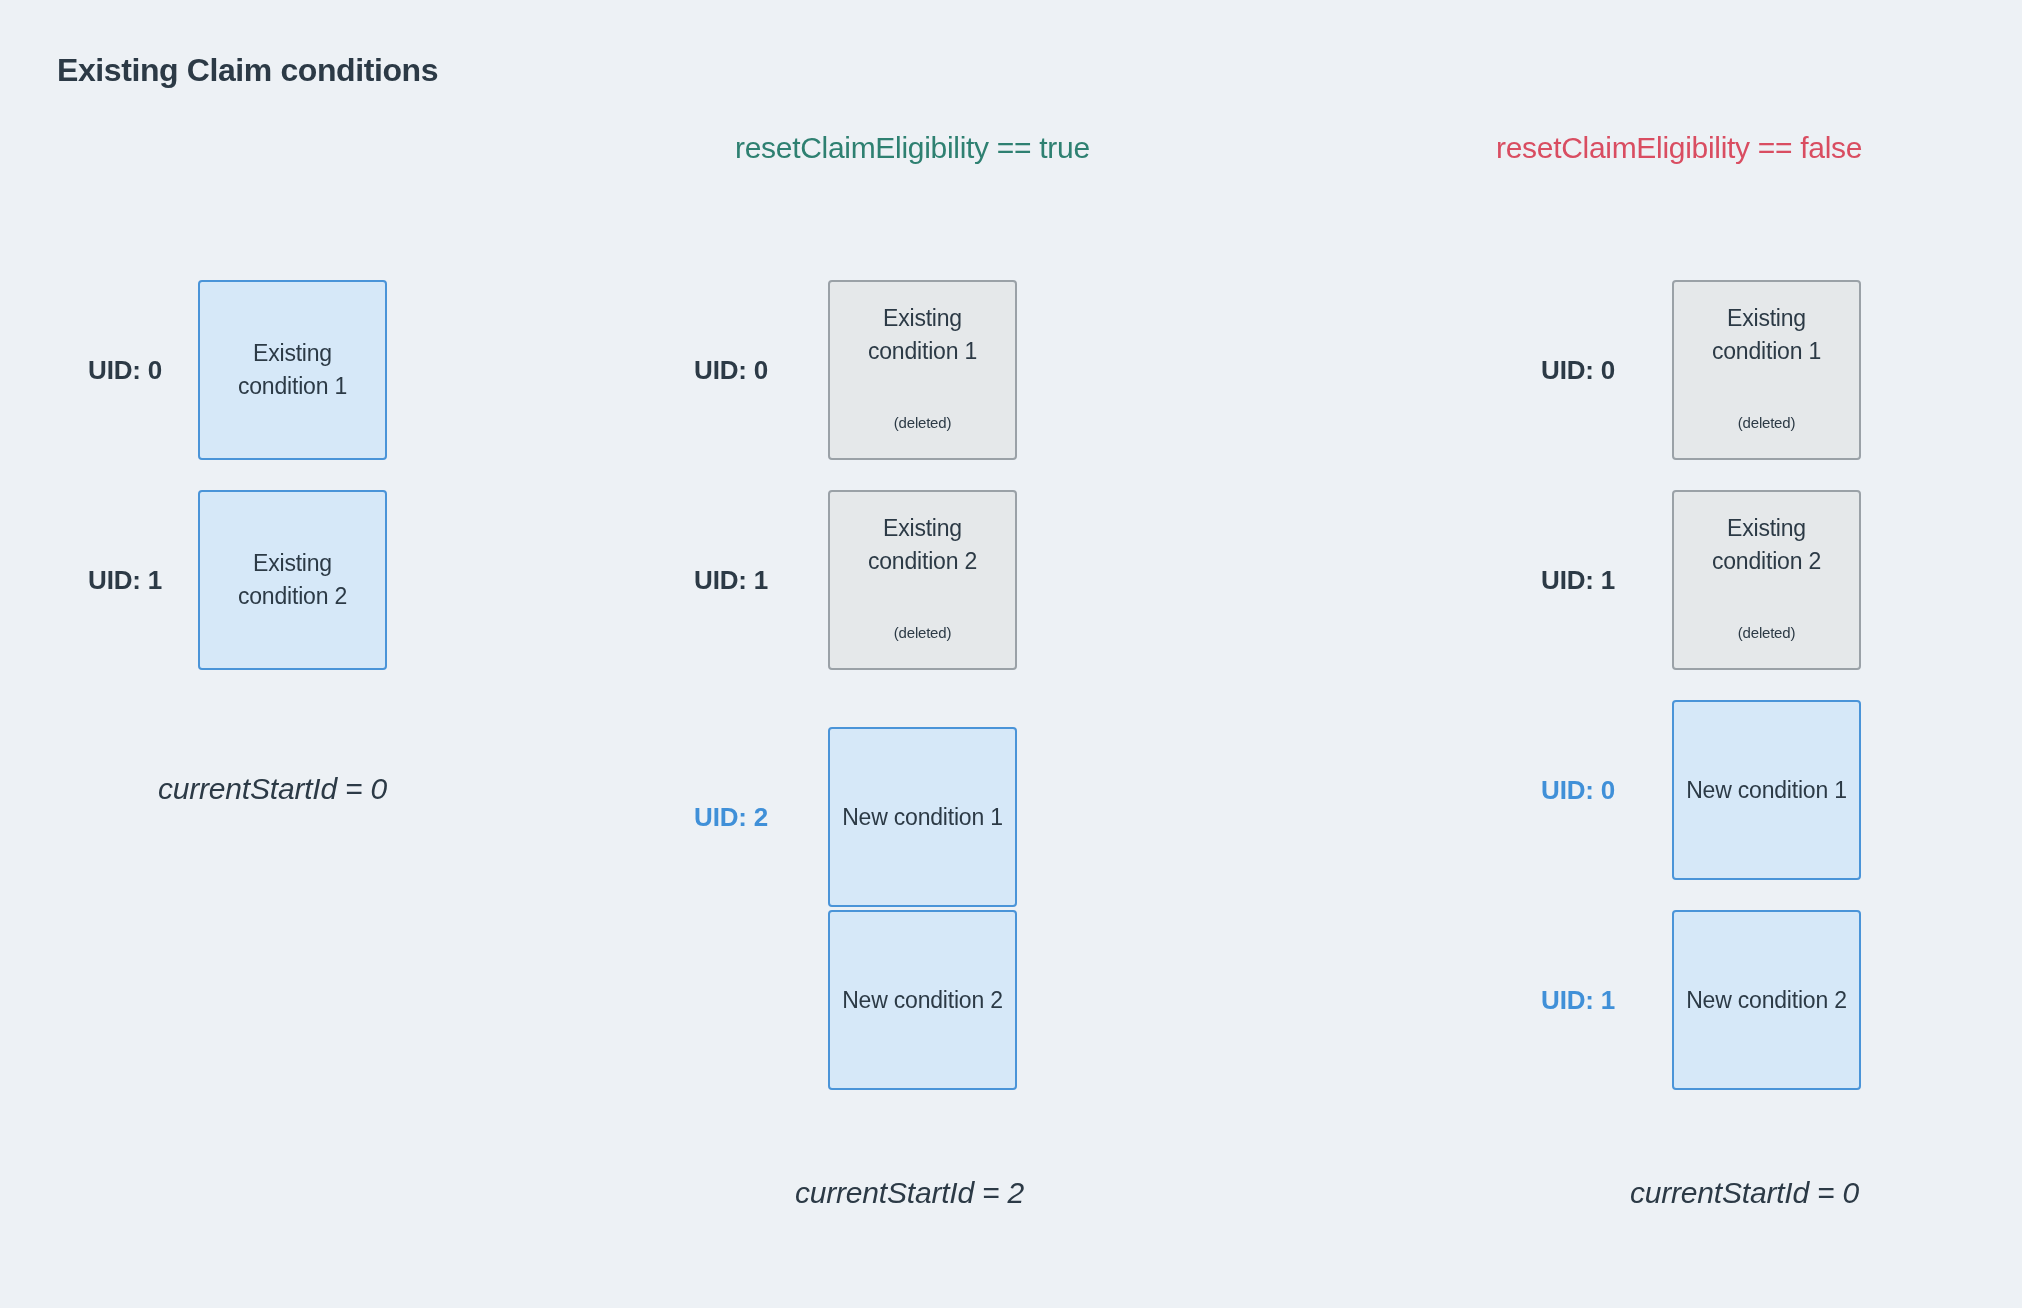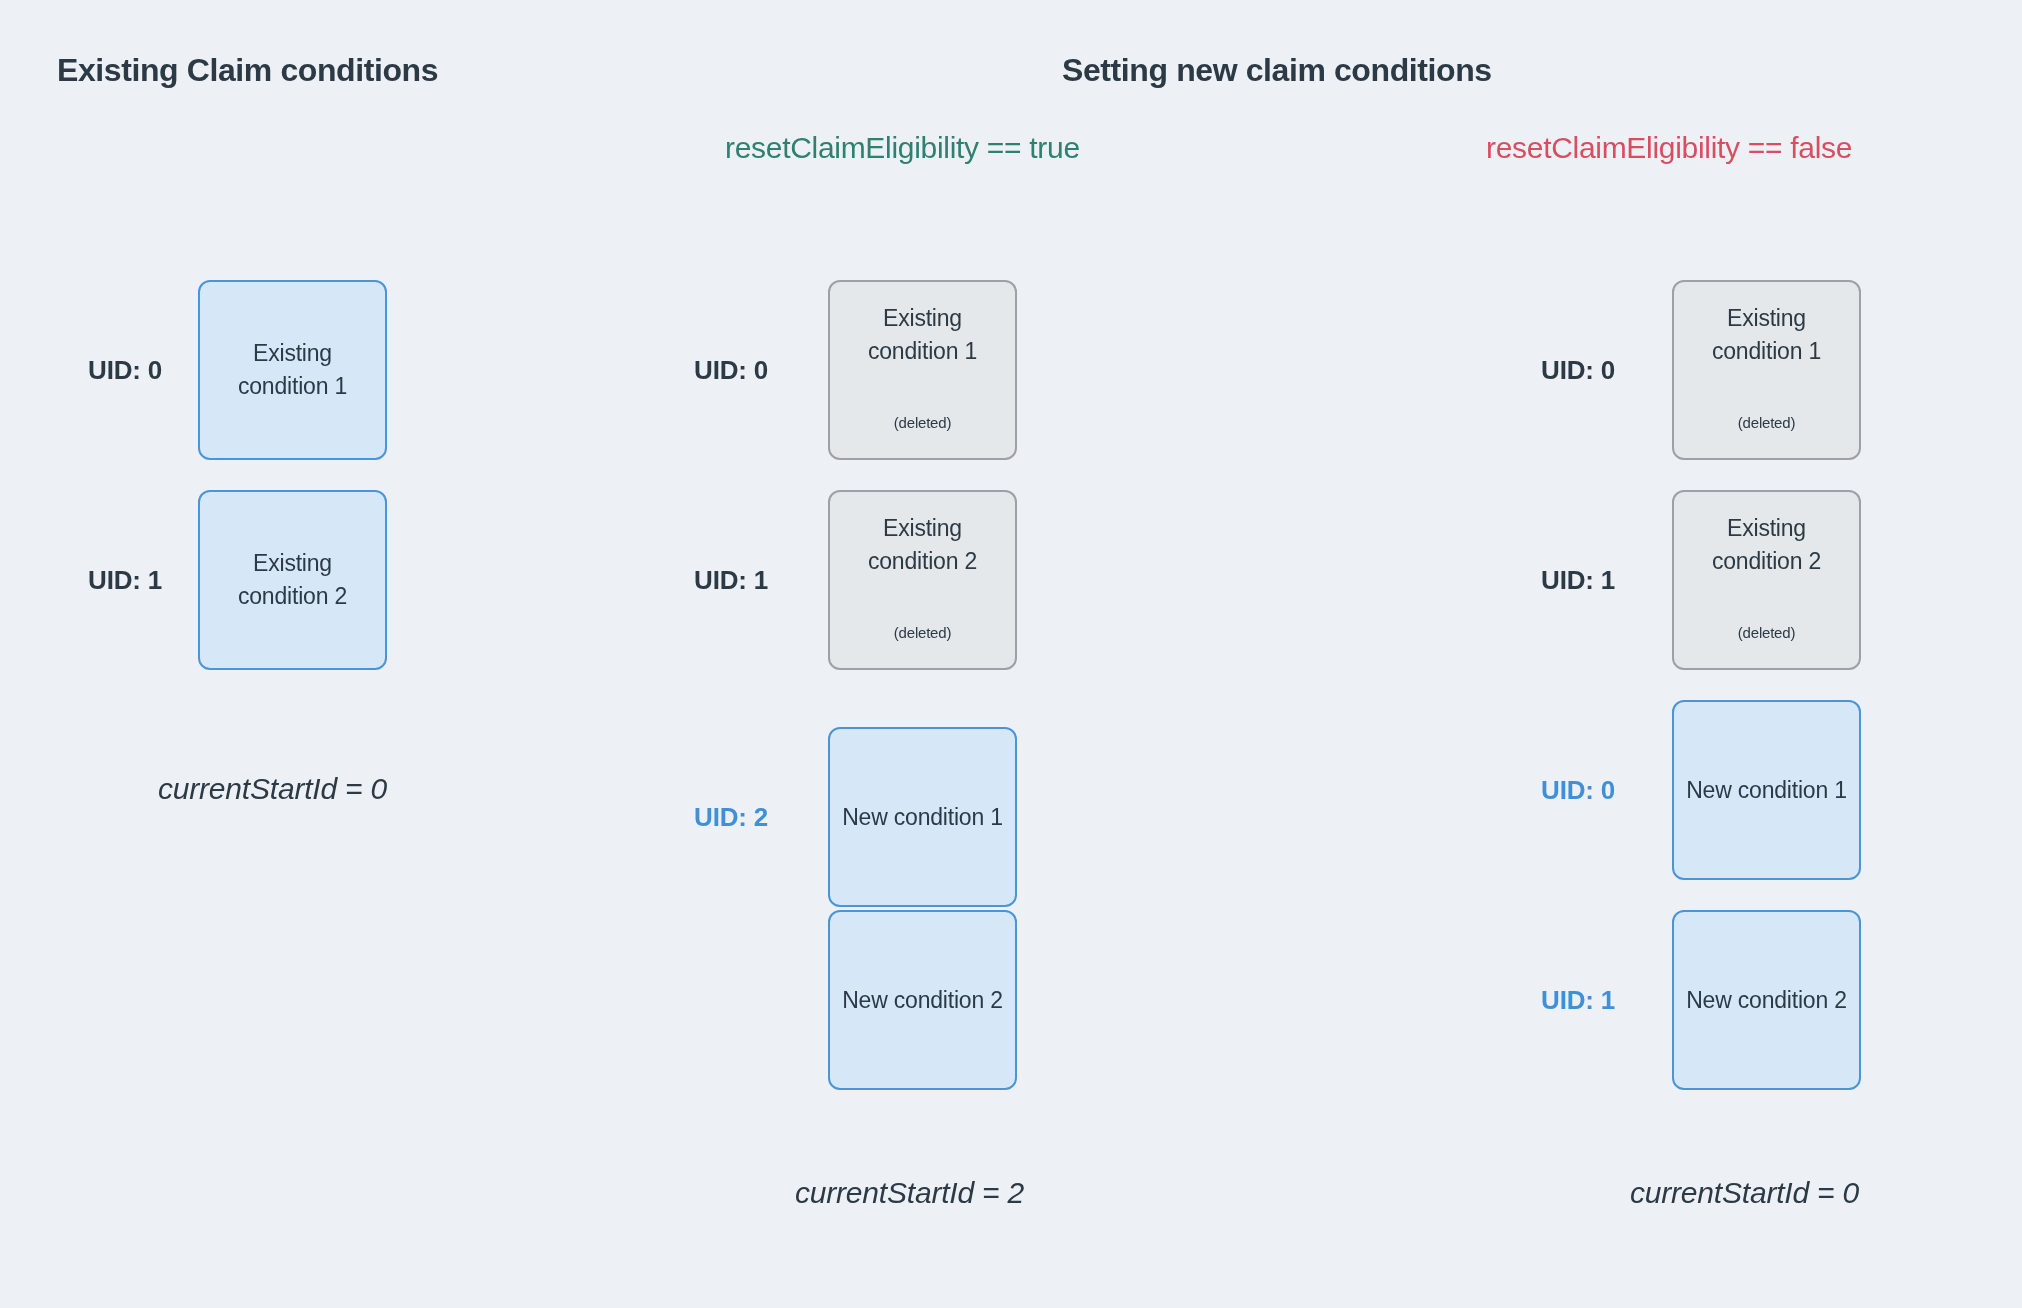--- a/index.html
+++ b/index.html
@@ -11,58 +11,57 @@
   *{box-sizing:border-box;margin:0;padding:0;}
   html,body{background:var(--bg);}
   body{font-family:"Liberation Sans","DejaVu Sans",sans-serif;color:var(--text);}
   .canvas{position:relative;width:2013px;height:1308px;background:var(--bg);overflow:hidden;}
 
   .section-title{
     position:absolute;font-size:32px;font-weight:700;letter-spacing:-0.4px;
     color:var(--text);white-space:nowrap;
   }
   .scenario-label{
-    position:absolute;font-size:30px;font-weight:500;letter-spacing:-0.3px;white-space:nowrap;
+    position:absolute;font-size:30px;font-weight:500;letter-spacing:-0.3px;white-space:nowrap;margin-left:10px;
   }
   .scenario-label.green{color:var(--green);}
   .scenario-label.red{color:var(--red);}
 
   .column{position:absolute;inset:0;pointer-events:none;}
 
   .row{position:absolute;left:0;width:100%;height:180px;}
   .uid{
     position:absolute;top:0;width:260px;height:180px;
     display:flex;align-items:center;justify-content:flex-end;
     font-size:26px;font-weight:700;letter-spacing:-0.2px;white-space:nowrap;
   }
   .uid.dark{color:var(--text);}
   .uid.blue{color:var(--uid-blue);}
 
   .box{
-    position:absolute;top:0;width:189px;height:180px;border-radius:12px;
+    position:absolute;top:0;width:189px;height:180px;border-radius:4px;
     display:flex;flex-direction:column;align-items:center;justify-content:center;
     text-align:center;padding:0 8px;
   }
   .box.blue{background:var(--blue-fill);border:2px solid var(--blue-border);}
   .box.gray{background:var(--gray-fill);border:2px solid var(--gray-border);}
   .box-text{font-size:23px;line-height:33px;letter-spacing:-0.2px;color:var(--text);}
   .box-note{font-size:15px;line-height:33px;letter-spacing:-0.2px;color:var(--text);margin-top:38px;}
 
   .footer-label{
     position:absolute;font-size:30px;letter-spacing:-0.2px;color:var(--text);white-space:nowrap;font-style:italic;
   }
 </style>
 </head>
 <body>
 
 <div class="canvas">
 
   <div class="section-title" style="left:57px;top:52px;">Existing Claim conditions</div>
 
-  <div class="section-title" style="left:1062px;top:52px;">Setting new claim conditions</div>
 
   <div class="scenario-label green" style="left:725px;top:131px;">resetClaimEligibility == true</div>
 
   <div class="scenario-label red" style="left:1486px;top:131px;">resetClaimEligibility == false</div>
 
   <div class="column">
       <div class="row" style="top: 280px;">
     <div class="uid dark" style="left: -98px;">UID: 0</div>
     <div class="box blue" style="left: 198px;">
       <div class="box-text">Existing condition 1</div>

